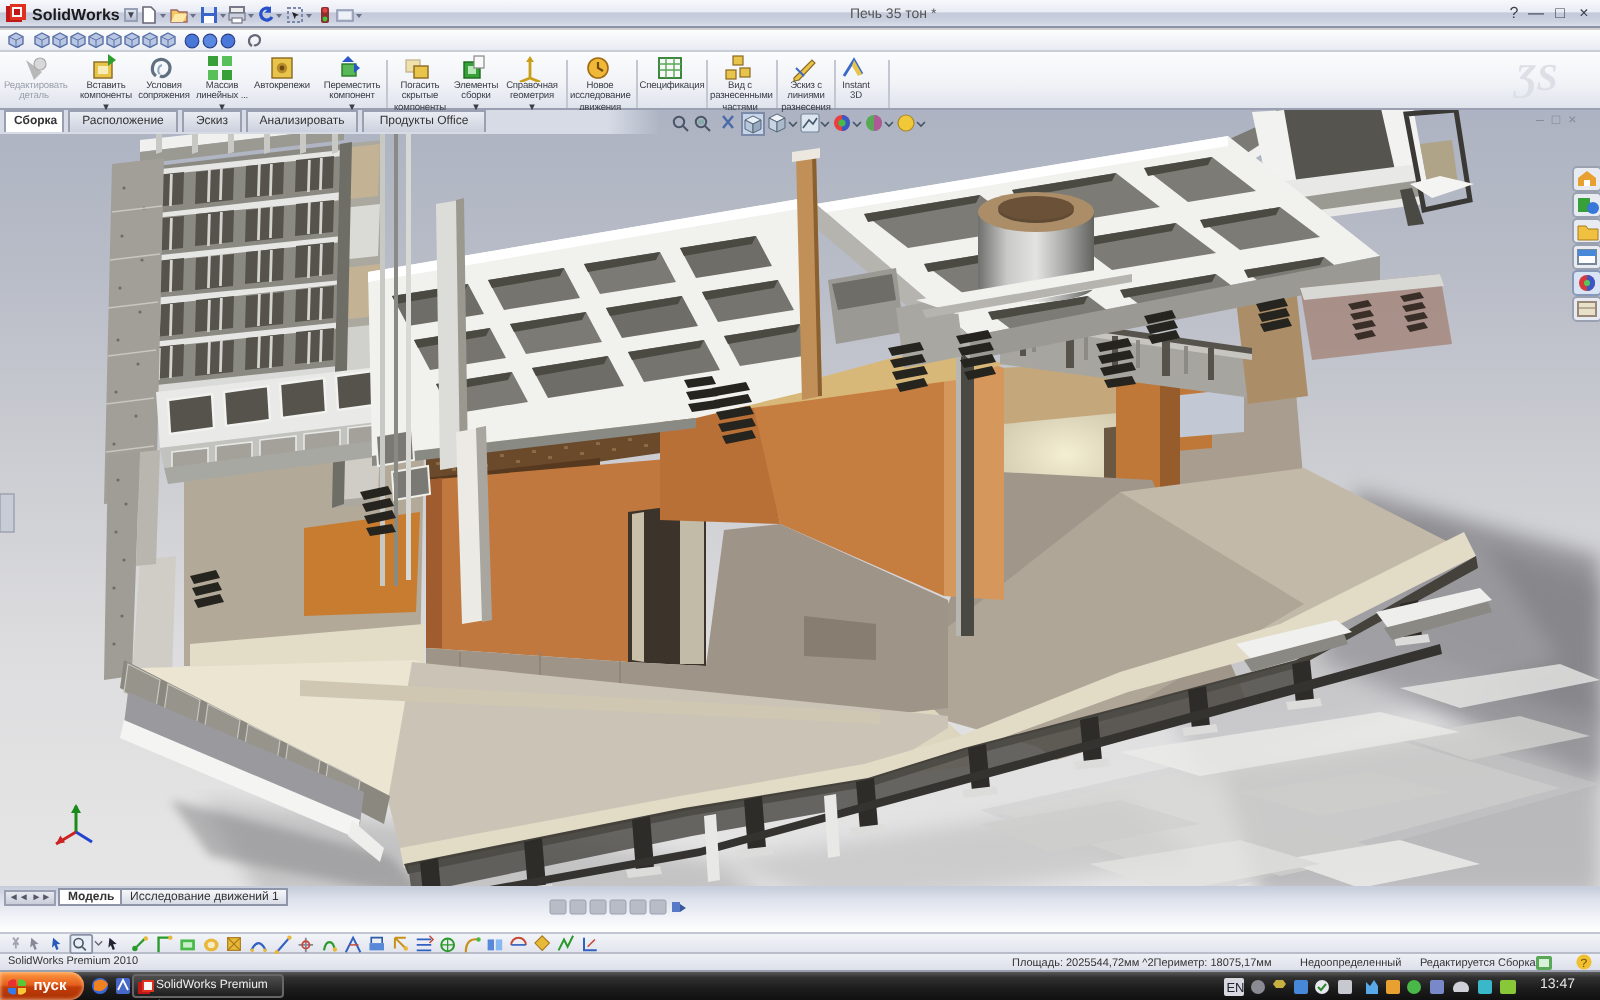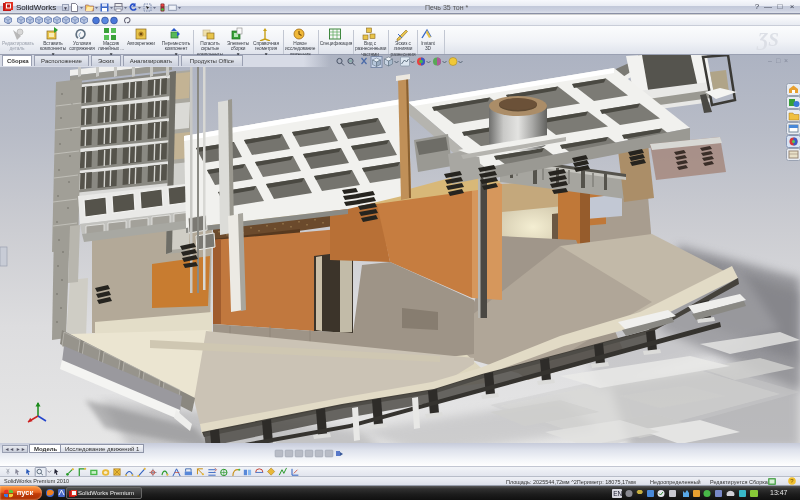--- a/index.html
+++ b/index.html
@@ -6,21 +6,21 @@
 html,body { width:800px; height:500px; overflow:hidden; }
 body { font-family:"Liberation Sans", sans-serif; }
 #app { position:relative; width:800px; height:500px; background:#d0d0d0; }
 .abs { position:absolute; }
 
 
 #titlebar { left:0; top:0; width:800px; height:14px;
   background:linear-gradient(#f7f8fc 0%, #e9ecf4 45%, #c3c9da 50%, #ccd1e0 80%, #dbdfe9 100%);
   border-bottom:1px solid #8a90a5; }
 #swlogo { left:3px; top:2px; width:10px; height:10px; }
-#swname { left:16px; top:3px; font-size:8px; font-weight:normal; color:#1a1a1a; letter-spacing:0px; }
+#swname { left:16px; top:3px; font-size:8px; font-weight:bold; color:#1a1a1a; letter-spacing:0px; }
 .qicon { top:3px; width:9px; height:9px; }
 #doctitle { left:425px; top:4px; font-size:7px; color:#555; }
 .winbtn { top:3px; font-size:8px; color:#3a3f4e; width:10px; text-align:center; line-height:8px;}
 
 
 #row2 { left:0; top:15px; width:800px; height:11px;
   background:linear-gradient(#fdfdfe, #e8ebf2); border-bottom:1px solid #c9cdd8; }
 
 
 #cmgr { left:0; top:26px; width:800px; height:29px;

